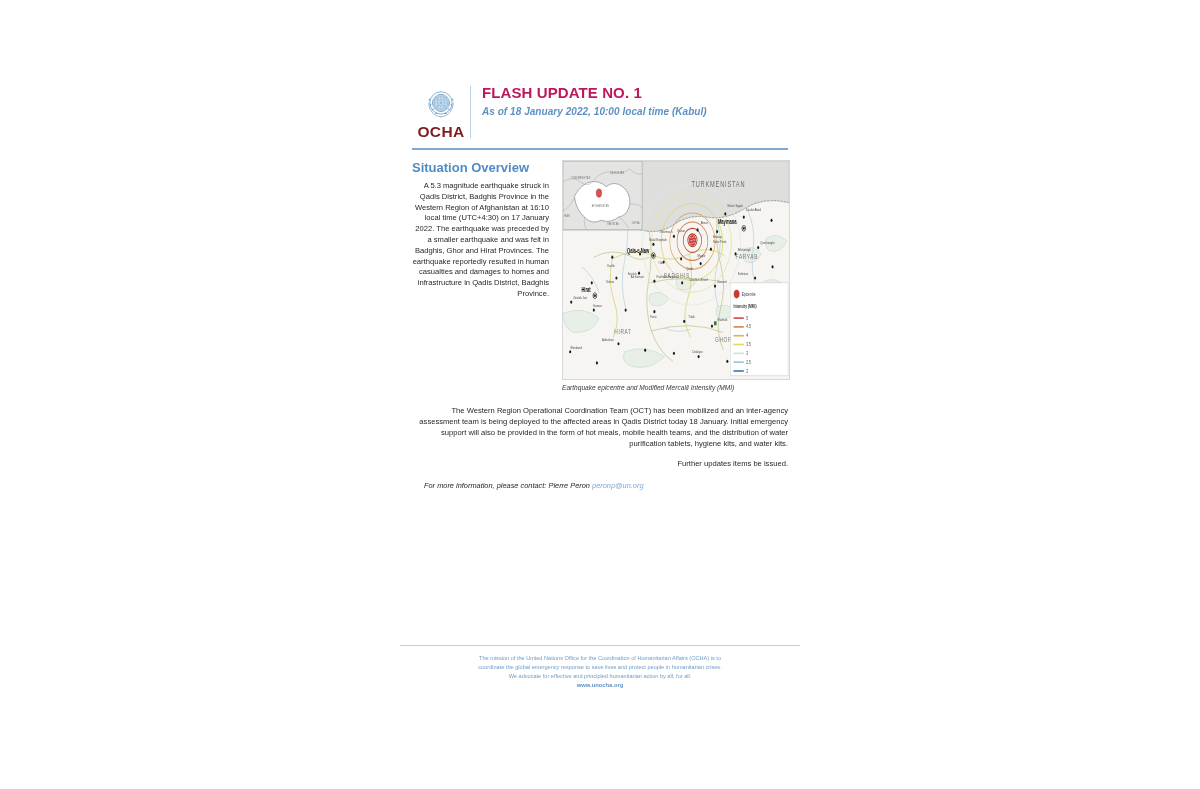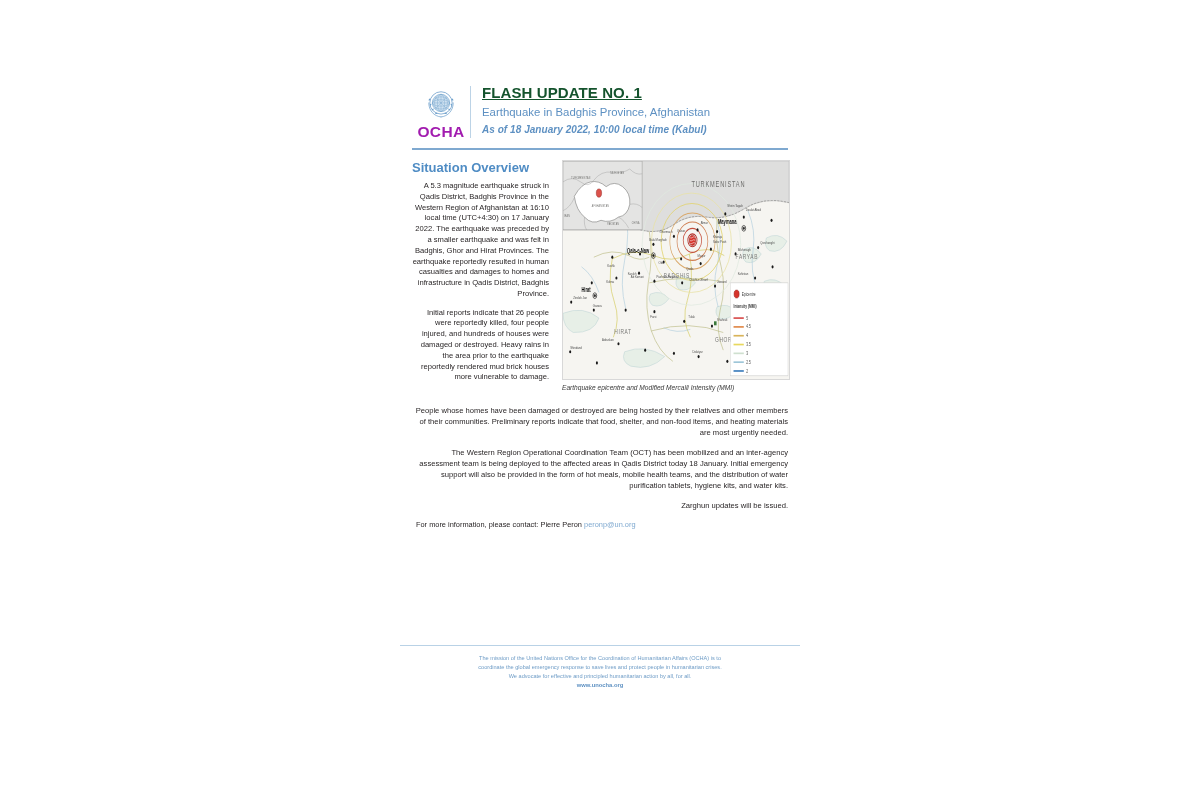--- a/index.html
+++ b/index.html
@@ -40,41 +40,40 @@
   .un-emblem {
     width: 36px;
     height: 36px;
     display: block;
   }
   .ocha-word {
     font-family: "Liberation Sans", sans-serif;
     font-size: 15.5px;
     font-weight: 700;
     letter-spacing: 0.4px;
-    color: #a21caf;
+    color: #7f1d1d;
     line-height: 1;
     margin-top: 2px;
   }
   .hdr-rule {
     width: 1px;
     background: #bcd3e6;
     align-self: stretch;
     margin: 2px 11px 2px 0;
   }
   .hdr-text {
     flex: 1 1 auto;
     padding-top: 1px;
   }
   .hdr-title {
     font-size: 15px;
     font-weight: 700;
-    color: #14532d;
+    color: #be185d;
     letter-spacing: 0.1px;
     line-height: 1.12;
-    text-decoration: underline;
   }
   .hdr-sub {
     font-size: 11.4px;
     font-weight: 400;
     color: #5d90c2;
     line-height: 1.35;
     margin-top: 3px;
   }
   .hdr-date {
     font-size: 10px;
@@ -124,21 +123,22 @@
   }
   p.body:last-child { margin-bottom: 0; }
 
   .wide-block p.body {
     font-size: 7.6px;
     line-height: 1.45;
     margin-bottom: 9px;
   }
   p.contact {
     font-size: 7.4px;
-    margin: 4px;
+    font-style: italic;
+    margin: 12px;
     color: #231f20;
   }
   p.contact .mail {
     color: #7fa9d0;
   }
 
   
   .map-wrap {
     width: 100%;
   }
@@ -223,33 +223,31 @@
           <ellipse cx="63" cy="76" rx="3.4" ry="1.7" transform="rotate(20 63 76)"></ellipse>
         </g>
       </svg>
       <div class="ocha-word">OCHA</div>
     </div>
 
     <div class="hdr-rule"></div>
 
     <div class="hdr-text">
       <div class="hdr-title">FLASH UPDATE NO. 1</div>
-      <div class="hdr-sub">Earthquake in Badghis Province, Afghanistan</div>
       <div class="hdr-date">As of 18 January 2022, 10:00 local time (Kabul)</div>
     </div>
   </div>
 
   <hr class="top-rule">
 
   <div class="cols">
 
     <div class="col-left">
       <h2 class="sec">Situation Overview</h2>
       <p class="body">A 5.3 magnitude earthquake struck in Qadis District, Badghis Province in the Western Region of Afghanistan at 16:10 local time (UTC+4:30) on 17 January 2022. The earthquake was preceded by a smaller earthquake and was felt in Badghis, Ghor and Hirat Provinces. The earthquake reportedly resulted in human casualties and damages to homes and infrastructure in Qadis District, Badghis Province.</p>
-      <p class="body">Initial reports indicate that 26 people were reportedly killed, four people injured, and hundreds of houses were damaged or destroyed. Heavy rains in the area prior to the earthquake reportedly rendered mud brick houses more vulnerable to damage.</p>
     </div>
 
     <div class="col-right">
       <div class="map-wrap">
         <div class="map-box">
           <svg viewBox="0 0 440 272" width="100%" height="100%" preserveAspectRatio="none">
 
             <rect x="0" y="0" width="440" height="272" fill="#f6f5f1"></rect>
 
             <g fill="#e7efe7" stroke="#9fc3c9" stroke-width="0.5">
@@ -459,23 +457,22 @@
               </g>
             </g>
           </svg>
         </div>
         <div class="map-caption">Earthquake epicentre and Modified Mercalli Intensity (MMI)</div>
       </div>
     </div>
   </div>
 
   <div class="sec-wide-wrap wide-block">
-    <p class="body">People whose homes have been damaged or destroyed are being hosted by their relatives and other members of their communities. Preliminary reports indicate that food, shelter, and non-food items, and heating materials are most urgently needed.</p>
     <p class="body">The Western Region Operational Coordination Team (OCT) has been mobilized and an inter-agency assessment team is being deployed to the affected areas in Qadis District today 18 January. Initial emergency support will also be provided in the form of hot meals, mobile health teams, and the distribution of water purification tablets, hygiene kits, and water kits.</p>
-    <p class="body">Zarghun updates will be issued.</p>
+    <p class="body">Further updates items be issued.</p>
     <p class="contact">
       <span>For more information, please contact: Pierre Peron </span><span class="mail">peronp@un.org</span>
     </p>
   </div>
 
 </div>
 
 <div id="footer">
   <hr class="foot-rule">
   <div class="foot-line">The mission of the United Nations Office for the Coordination of Humanitarian Affairs (OCHA) is to</div>

